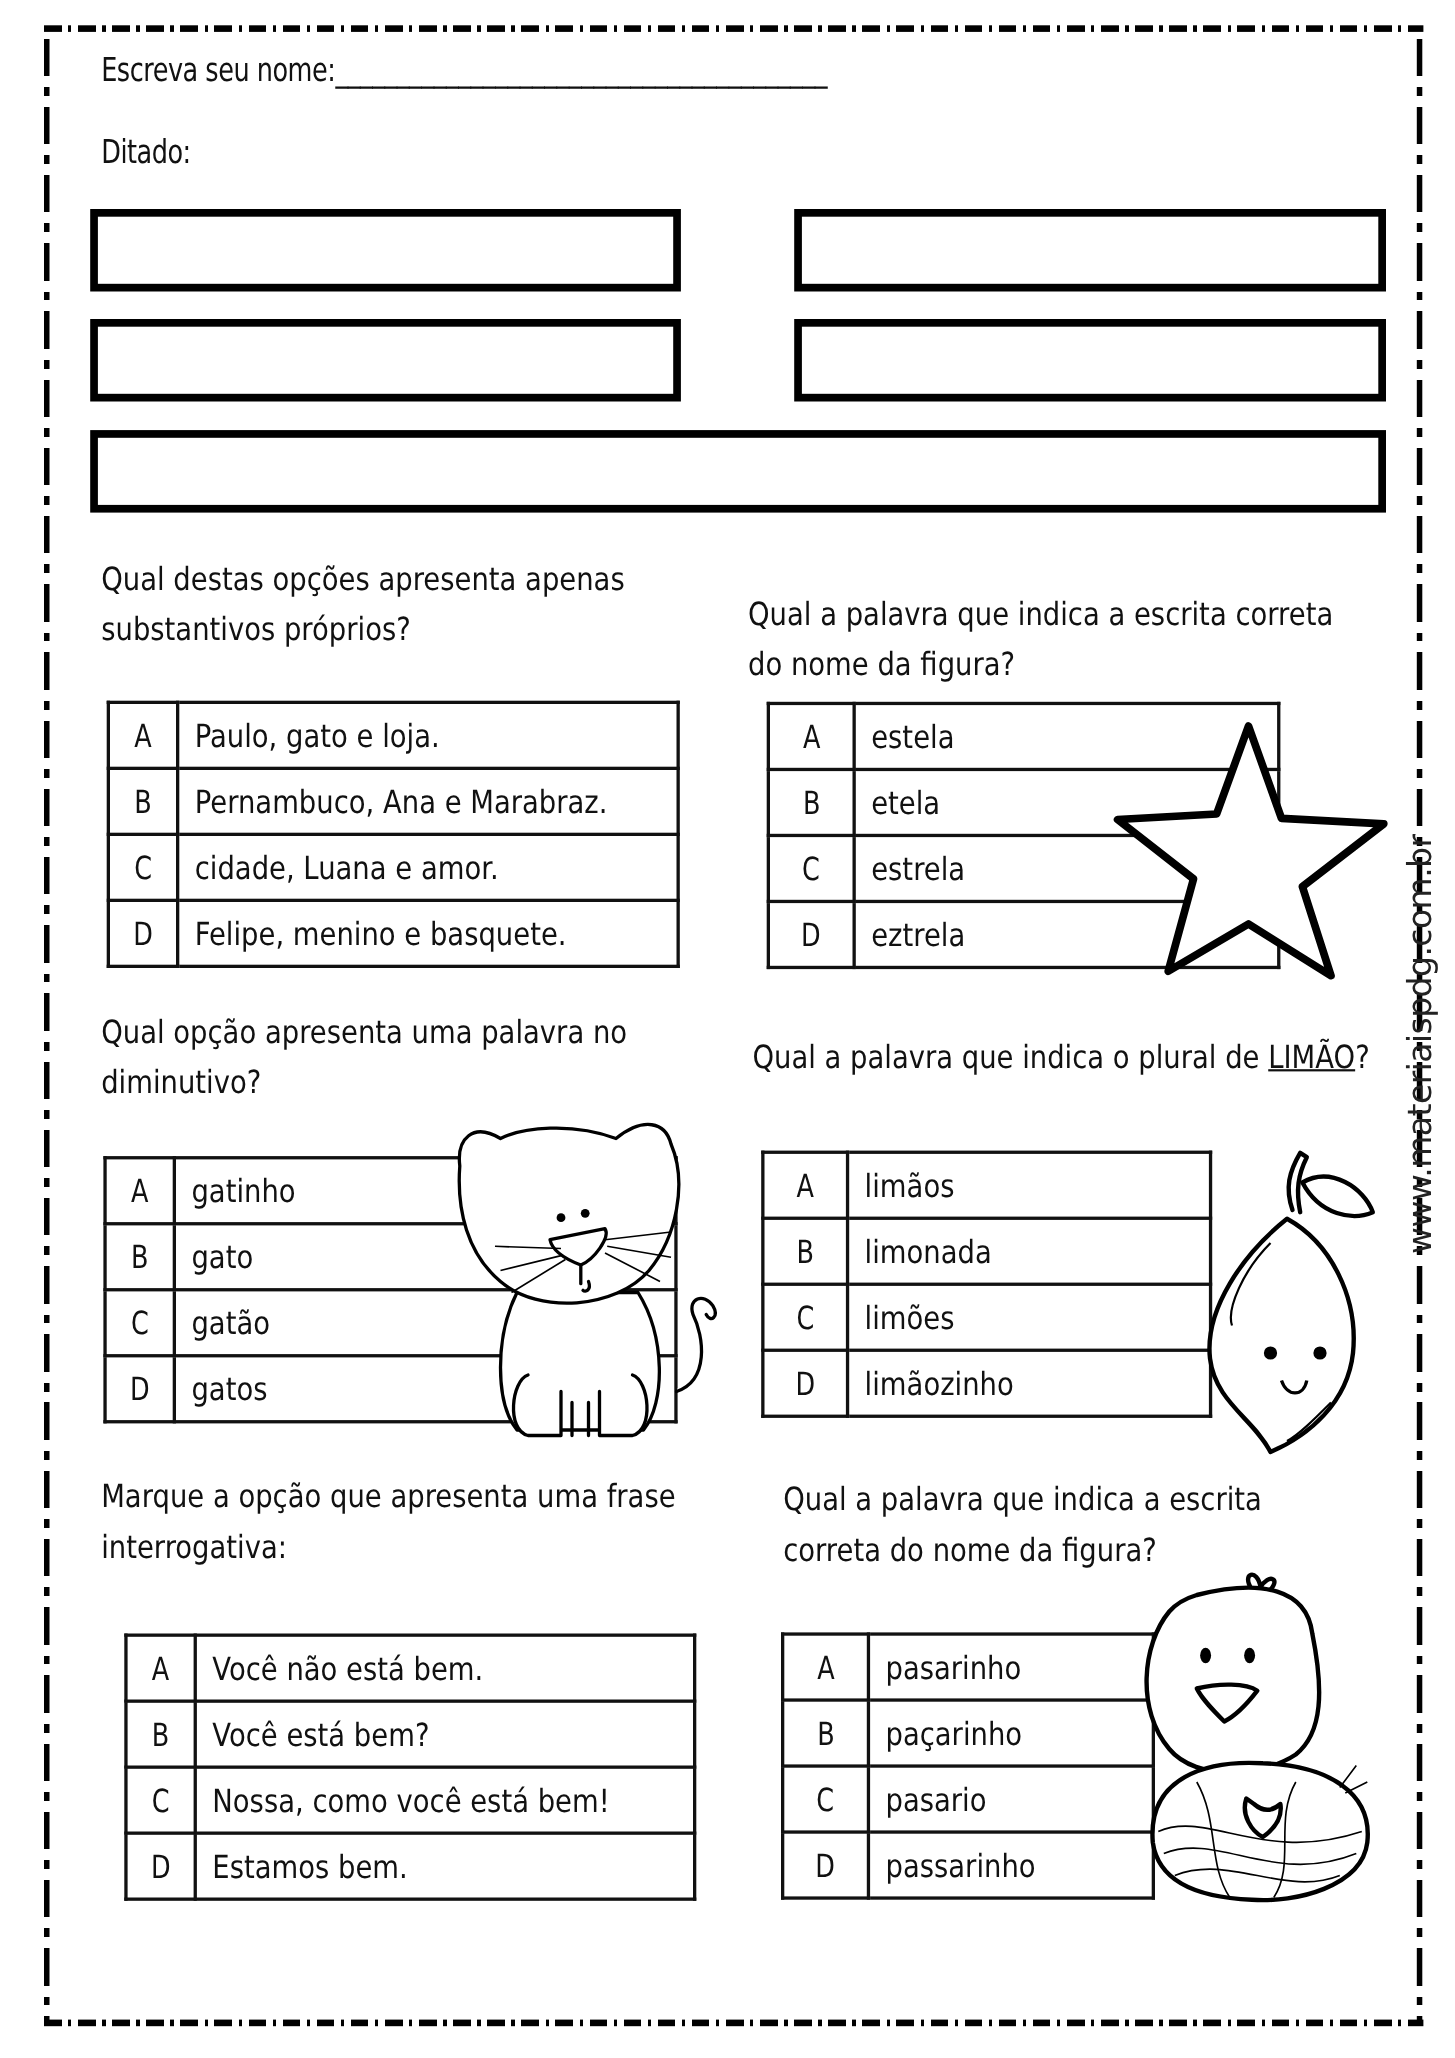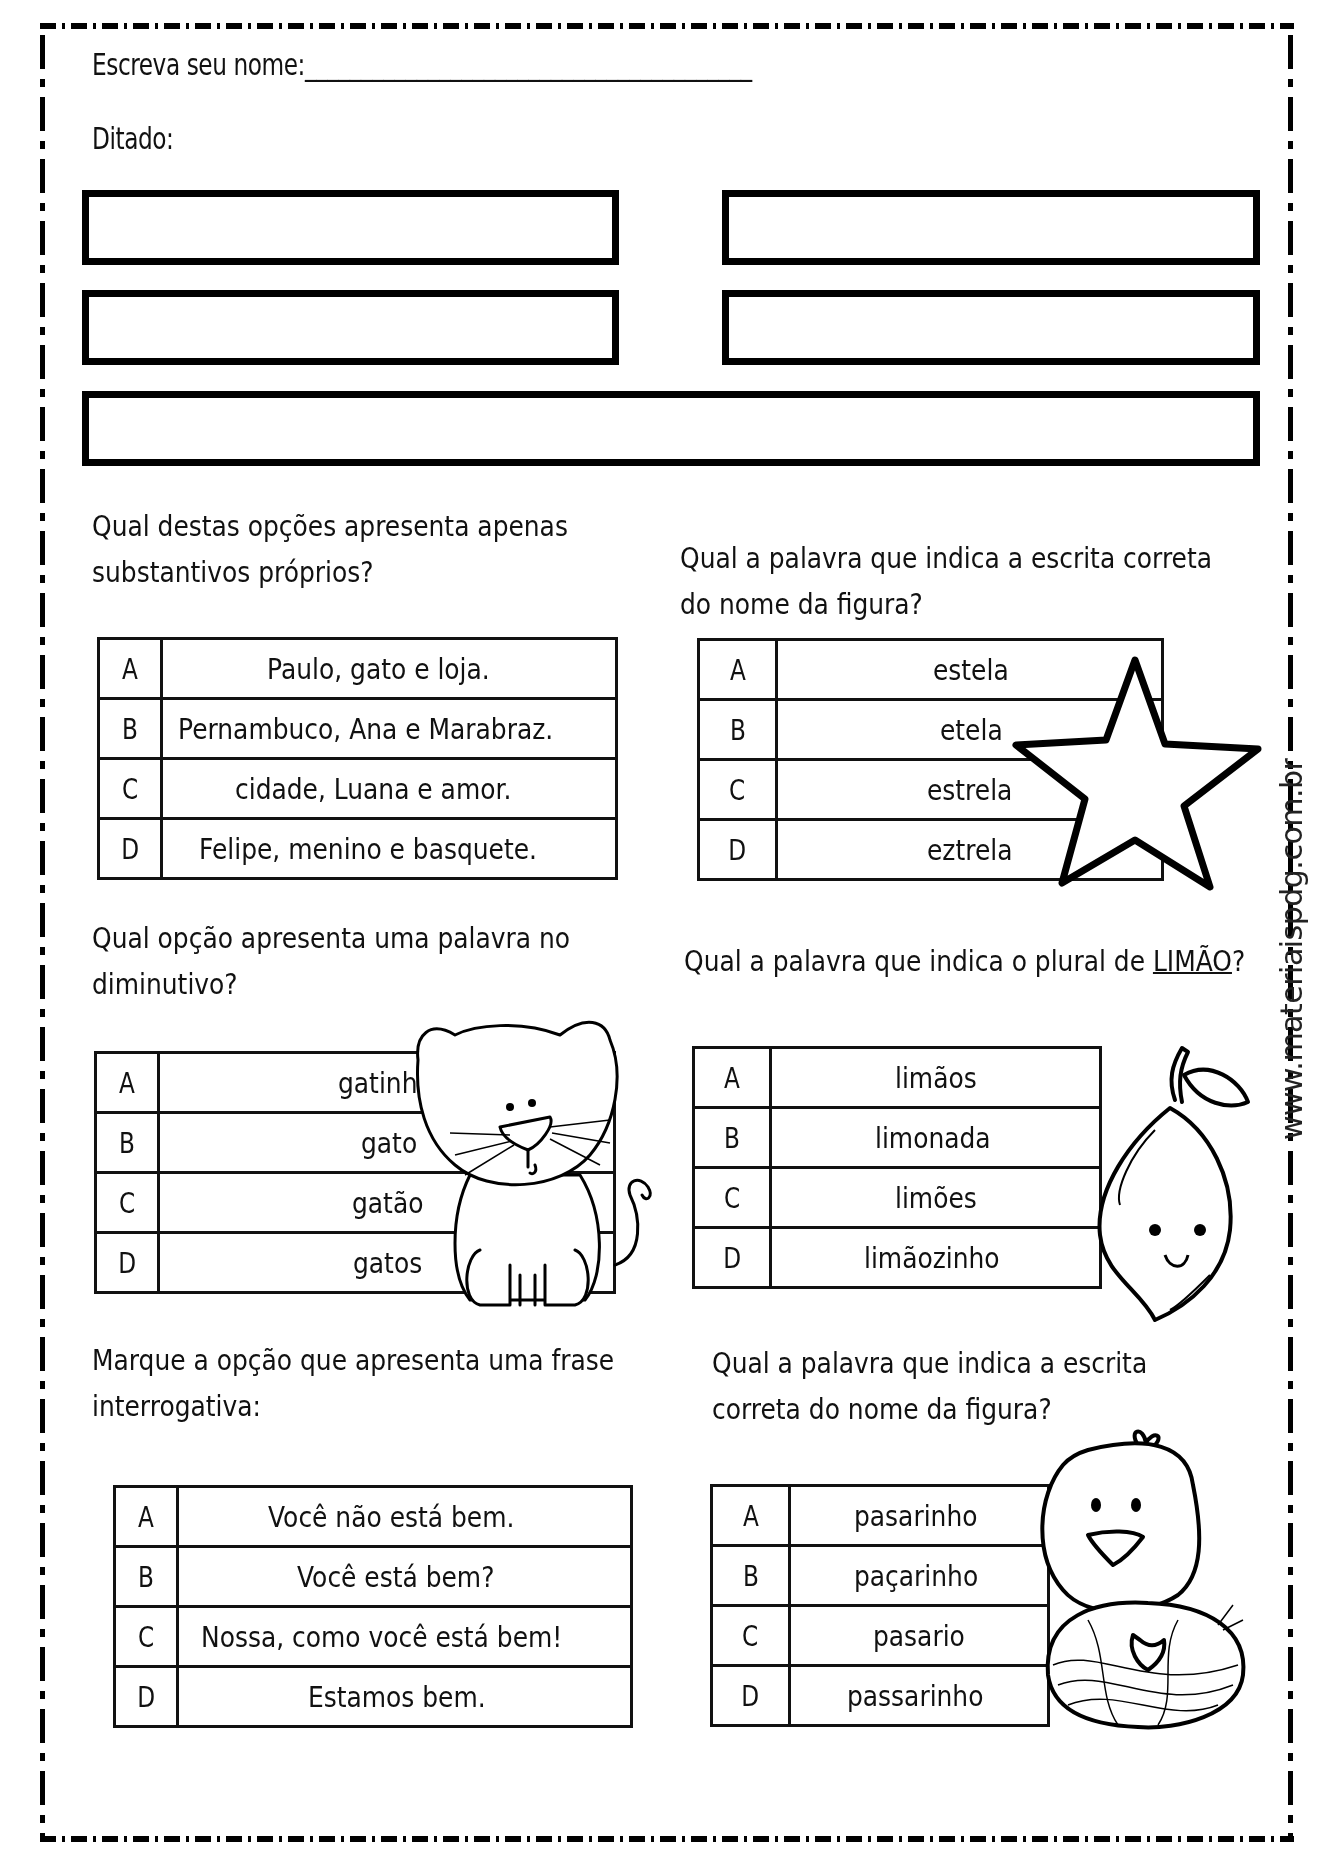--- a/index.html
+++ b/index.html
@@ -8,21 +8,21 @@
   .abs { position:absolute; }
   .border-h { position:absolute; height:6px;
     background: repeating-linear-gradient(90deg,#000 0 16px,#fff 16px 22px,#000 22px 25px,#fff 25px 31px); }
   .border-v { position:absolute; width:5px;
     background: repeating-linear-gradient(180deg,#000 0 34px,#fff 34px 44px,#000 44px 52px,#fff 52px 62px); }
   .label { font-family:"DejaVu Sans", sans-serif; font-size:27px; font-stretch:condensed;
            letter-spacing:-0.5px; color:#111; line-height:1; transform:scaleX(0.86); transform-origin:left center; white-space:nowrap; }
   .qtext { font-size:29px; line-height:46px; color:#111; transform:scaleX(0.86); transform-origin:left top; white-space:nowrap; }
   .dict-box { position:absolute; border:7px solid #000; box-sizing:border-box; background:#fff; }
   table.opts { position:absolute; border-collapse:collapse; background:#fff; }
-  table.opts td { border:3px solid #111; height:57px; padding:0; font-size:29px; color:#111;text-align:center; }
+  table.opts td { border:3px solid #111; height:57px; padding:0; font-size:29px; color:#111; }
   table.opts td.letter { text-align:center; }
   table.opts td.answer { padding-left:14px; }
   .txt { display:inline-block; transform:scaleX(0.86); transform-origin:left center; white-space:nowrap; }
   .ltr { display:inline-block; transform:scaleX(0.8); }
   .watermark { position:absolute; left:1274px; top:1140px; transform:rotate(-90deg); transform-origin:left top;
                font-size:30px; color:#222; white-space:nowrap; letter-spacing:-0.5px; }
   svg { position:absolute; overflow:visible; }
   .underline { text-decoration:underline; text-decoration-thickness:2px; }
 </style>
 </head>

